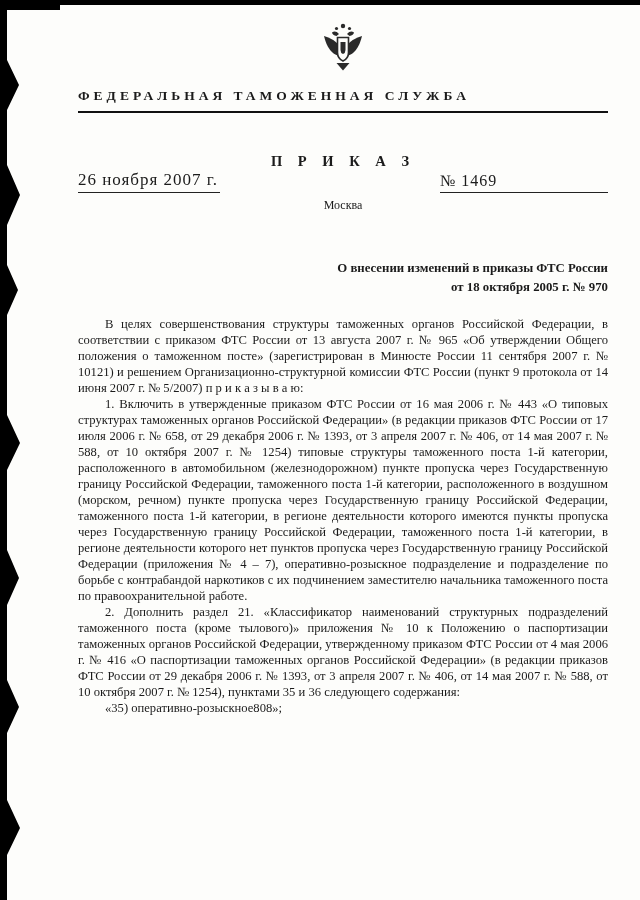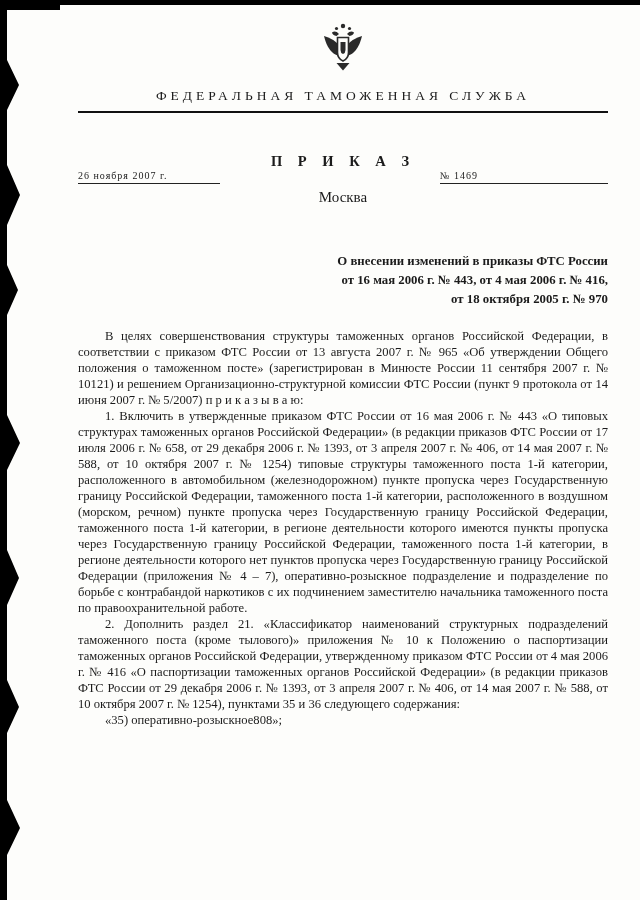--- a/index.html
+++ b/index.html
@@ -27,22 +27,22 @@
     position: absolute; top: 0; left: 0; width: 22px; height: 900px;
   }
   .content {
     position: absolute; top: 0; left: 0; right: 0; bottom: 0;
     padding: 16px 32px 0 78px;
   }
   .emblem-wrap { text-align: center; margin-top: 6px; }
   .emblem-wrap svg { display: inline-block; }
   .agency {
     margin-top: 12px;
-    text-align: center;
-    font-weight: normal;
+    text-align: left;
+    font-weight: bold;
     font-size: 13.5px;
     letter-spacing: 4px;
     white-space: nowrap;
   }
   .header-rule {
     margin-top: 7px;
     border-bottom: 2px solid #111;
     height: 0;
   }
   .doc-type {
@@ -54,34 +54,34 @@
   }
   .doc-row {
     display: flex;
     justify-content: space-between;
     align-items: flex-end;
     margin-top: 0px;
   }
   .date-field {
     width: 142px;
     border-bottom: 1.3px solid #222;
-    font-size: 10px;
+    font-size: 17px;
     padding-bottom: 2px;
     letter-spacing: 1px;
   }
   .number-field {
     width: 168px;
     border-bottom: 1.3px solid #222;
-    font-size: 10px;
+    font-size: 16px;
     padding-bottom: 2px;
     letter-spacing: 1px;
   }
   .city {
     text-align: center;
-    font-size: 15px;
+    font-size: 12px;
     margin-top: 5px;
   }
   .title {
     margin-top: 46px;
     text-align: right;
     font-weight: bold;
     font-size: 12.8px;
     line-height: 19px;
   }
   .bodytext {
@@ -148,21 +148,20 @@
       </div>
       <div class="number-field">
         <span>№ 1469</span>
       </div>
     </div>
 
     <div class="city">Москва</div>
 
     <div class="title">
       <div>О внесении изменений в приказы ФТС России</div>
-      <div>от 16 мая 2006 г. № 443, от 4 мая 2006 г. № 416,</div>
       <div>от 18 октября 2005 г. № 970</div>
     </div>
 
     <div class="bodytext">
       <p>В целях совершенствования структуры таможенных органов Российской Федерации, в соответствии с приказом ФТС России от 13 августа 2007 г. № 965 «Об утверждении Общего положения о таможенном посте» (зарегистрирован в Минюсте России 11 сентября 2007 г. № 10121) и решением Организационно-структурной комиссии ФТС России (пункт 9 протокола от 14 июня 2007 г. № 5/2007) п р и к а з ы в а ю:</p>
       <p>1. Включить в утвержденные приказом ФТС России от 16 мая 2006 г. № 443 «О типовых структурах таможенных органов Российской Федерации» (в редакции приказов ФТС России от 17 июля 2006 г. № 658, от 29 декабря 2006 г. № 1393, от 3 апреля 2007 г. № 406, от 14 мая 2007 г. № 588, от 10 октября 2007 г. № 1254) типовые структуры таможенного поста 1-й категории, расположенного в автомобильном (железнодорожном) пункте пропуска через Государственную границу Российской Федерации, таможенного поста 1-й категории, расположенного в воздушном (морском, речном) пункте пропуска через Государственную границу Российской Федерации, таможенного поста 1-й категории, в регионе деятельности которого имеются пункты пропуска через Государственную границу Российской Федерации, таможенного поста 1-й категории, в регионе деятельности которого нет пунктов пропуска через Государственную границу Российской Федерации (приложения № 4 – 7), оперативно-розыскное подразделение и подразделение по борьбе с контрабандой наркотиков с их подчинением заместителю начальника таможенного поста по правоохранительной работе.</p>
       <p>2. Дополнить раздел 21. «Классификатор наименований структурных подразделений таможенного поста (кроме тылового)» приложения № 10 к Положению о паспортизации таможенных органов Российской Федерации, утвержденному приказом ФТС России от 4 мая 2006 г. № 416 «О паспортизации таможенных органов Российской Федерации» (в редакции приказов ФТС России от 29 декабря 2006 г. № 1393, от 3 апреля 2007 г. № 406, от 14 мая 2007 г. № 588, от 10 октября 2007 г. № 1254), пунктами 35 и 36 следующего содержания:</p>
     </div>
 
     <div class="items">

